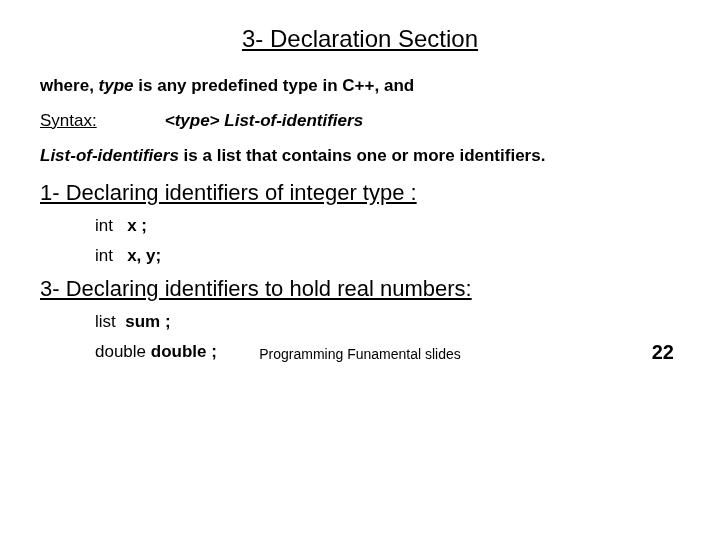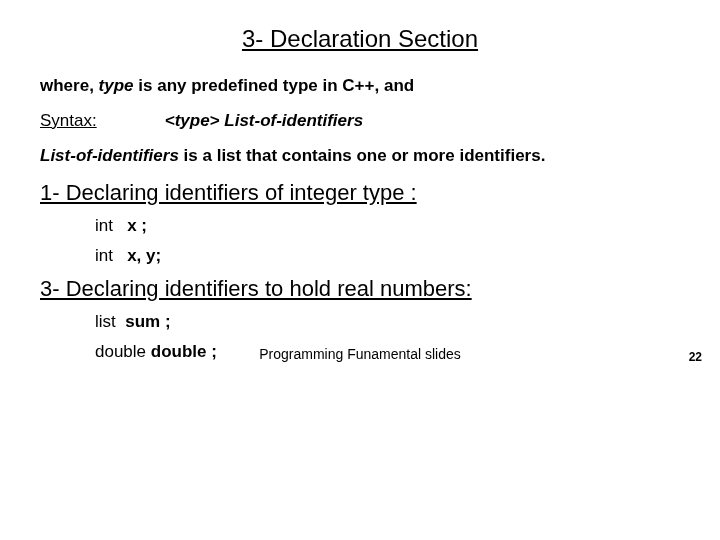--- a/index.html
+++ b/index.html
@@ -58,22 +58,22 @@
     position: absolute;
     bottom: 18px;
     left: 0;
     width: 100%;
     text-align: center;
     font-size: 14px;
   }
   .pagenum {
     position: absolute;
     bottom: 16px;
-    right: 18px;
-    font-size: 12px;
+    right: 46px;
+    font-size: 20px;
     font-weight: bold;
   }
 </style>
 </head>
 <body>
 <div class="slide">
 
   <div class="title">3- Declaration Section</div>
 
   <div class="line">

